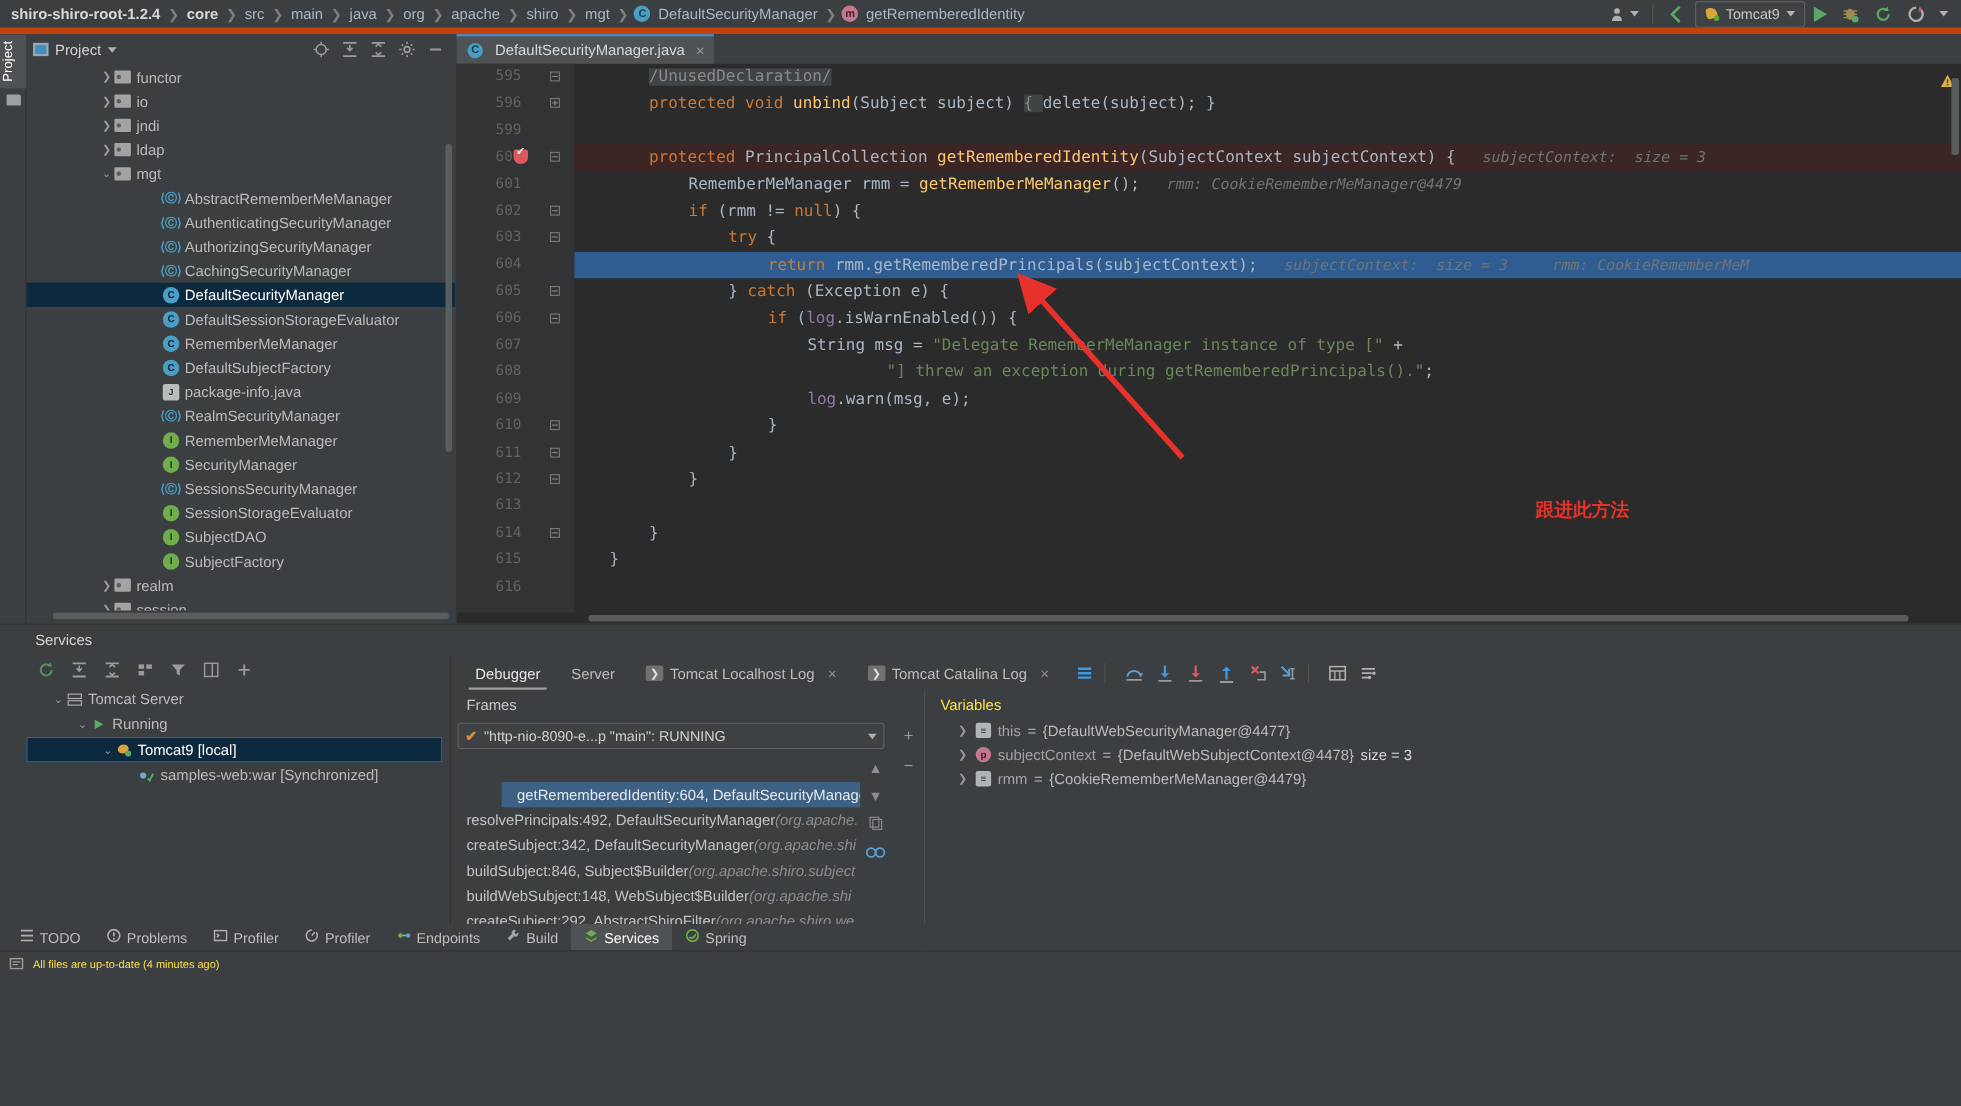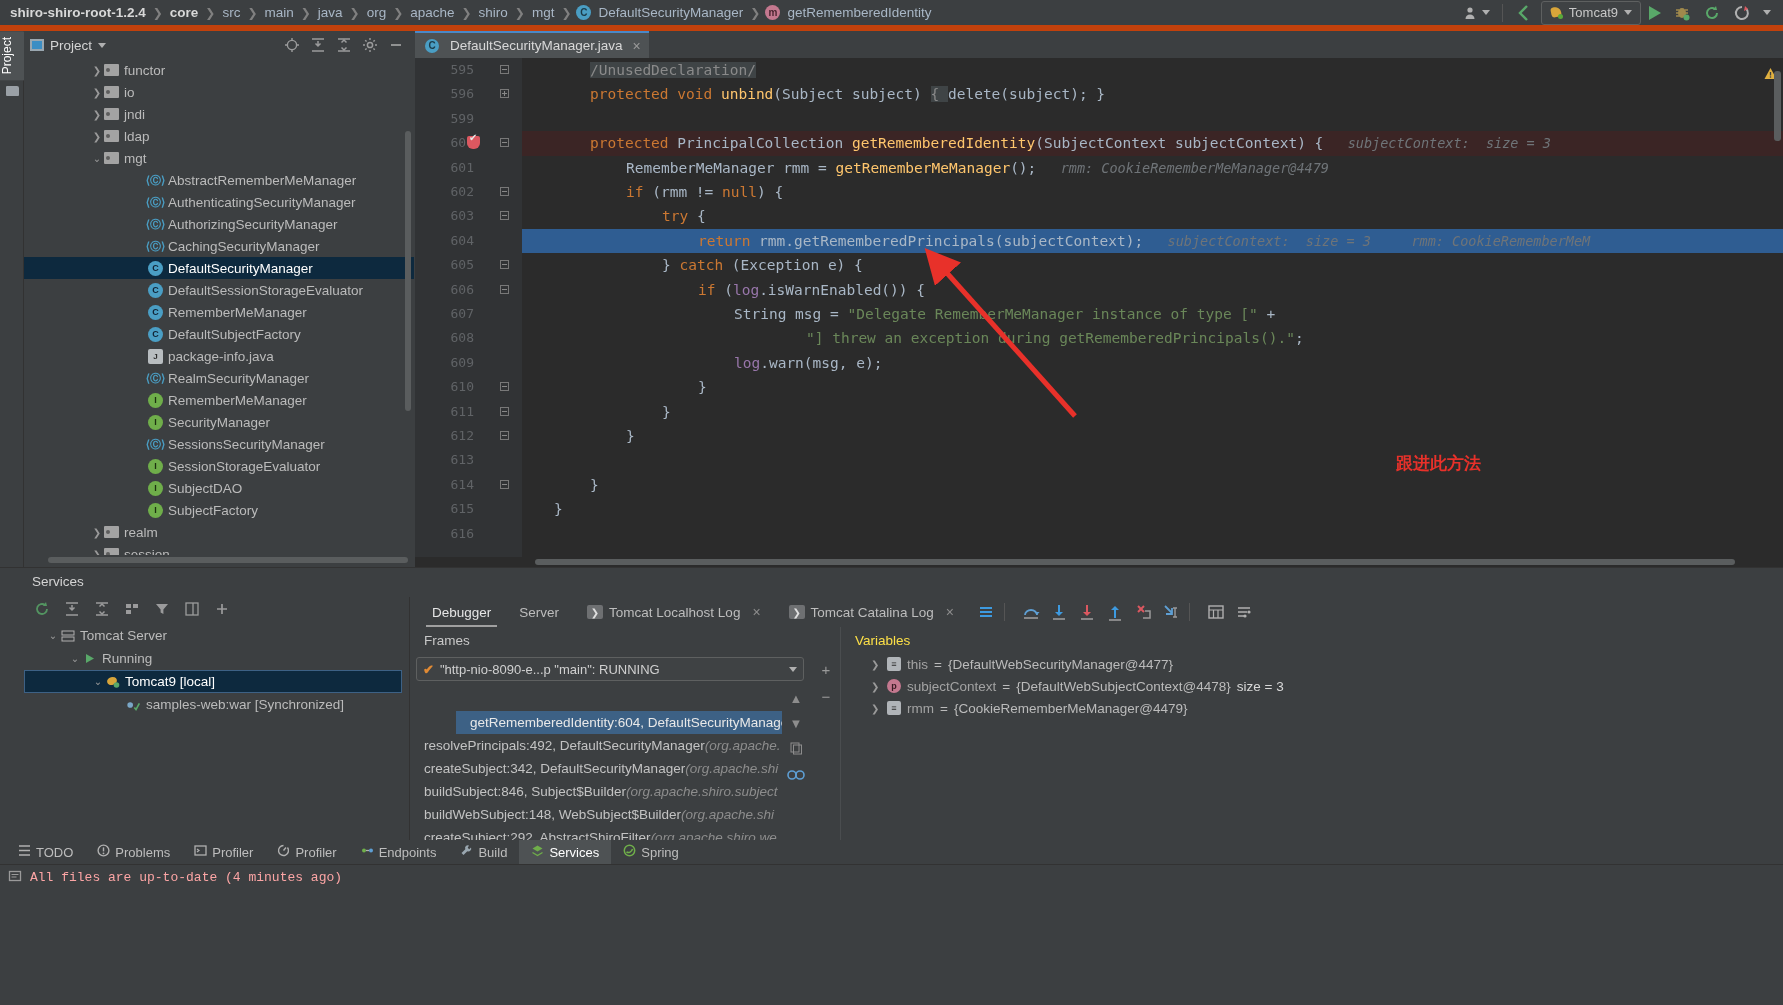--- a/index.html
+++ b/index.html
@@ -177,21 +177,21 @@
   .vval { color:#bbbbbb; }
   #vars-left-tools { position:absolute; left:404px; top:64px; width:24px; display:flex; flex-direction:column; gap:10px; align-items:center; }
 
   
   #bottombar { position:absolute; left:0; top:840px; width:1783px; height:24px; background:#3c3f41; display:flex; align-items:center; gap:0; padding-left:6px; }
   .btab { display:flex; align-items:center; gap:5px; padding:0 12px; height:24px; font-size:13px; color:#bdbdbd; }
   .btab.active { background:#4e5254; color:#ffffff; }
 
   
   #statusbar { position:absolute; left:0; top:864px; width:1783px; height:26px; background:#3c3f41; display:flex; align-items:center; padding-left:8px; gap:8px; border-top:1px solid #323232; }
-  #statusbar .txt { font-size:13px; color:#fca5a5;font-family:Liberation Mono, monospace; }
+  #statusbar .txt { font-size:10px; color:#fde047; }
 </style>
 </head>
 <body>
 
 <div id="topbar">
   <div style="width:8px"></div>
   <div id="crumbs" style="display:flex;align-items:center;">
       <span style="display: flex; align-items: center;">
         <span class="crumb bold">shiro-shiro-root-1.2.4</span>
       </span>

